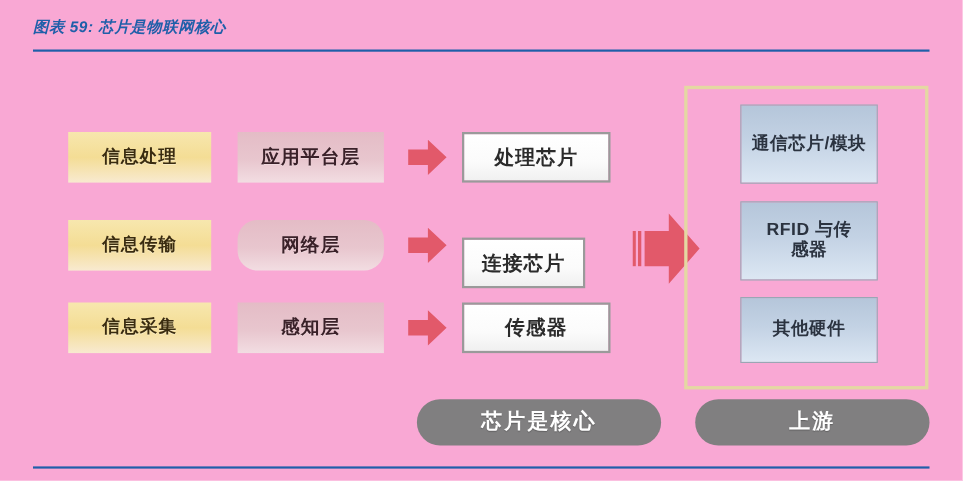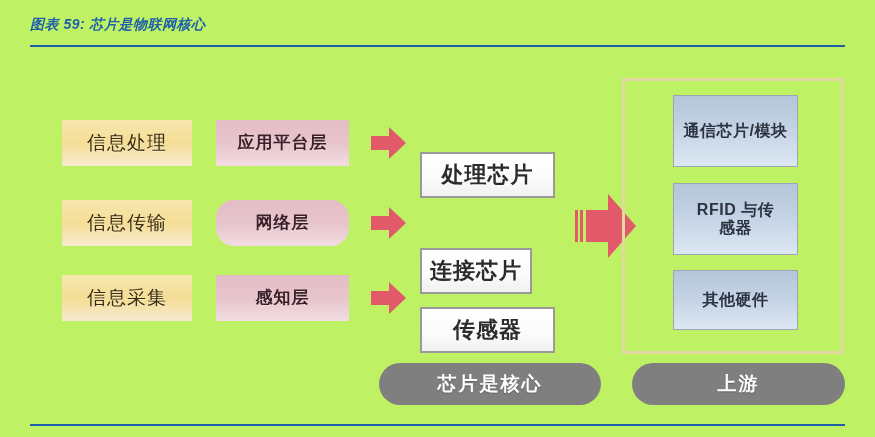--- a/index.html
+++ b/index.html
@@ -10,21 +10,21 @@
   body {
     width: 875px;
     height: 437px;
     font-family: "Liberation Sans", "DejaVu Sans", sans-serif;
     overflow: hidden;
   }
   .page {
     position: relative;
     width: 875px;
     height: 437px;
-    background: #bef264;
+    background: #f9a8d4;
   }
 
   
   .fig-title {
     position: absolute;
     left: 30px;
     top: 16px;
     font-size: 14px;
     font-style: italic;
     font-weight: bold;
@@ -56,43 +56,42 @@
     display: flex;
     align-items: center;
     justify-content: center;
     text-align: center;
     line-height: 1.15;
   }
 
   .box-yellow {
     background: linear-gradient(180deg, #f7e7ae 0%, #f4dd95 50%, #f8ead0 100%);
     color: #3a2c10;
-    font-size: 19px;
-    font-weight: normal;
+    font-size: 16px;
+    font-weight: bold;
     letter-spacing: 1px;
     text-shadow: 0 1px 0 rgba(255,255,255,0.35);
   }
 
   .box-pink {
     background: linear-gradient(180deg, #e4bcc6 0%, #e8c6ce 55%, #f2dde2 100%);
     color: #3a2129;
     font-size: 17px;
     font-weight: bold;
     letter-spacing: 1px;
     text-shadow: 0 1px 0 rgba(255,255,255,0.3);
   }
 
   .box-white {
     background: linear-gradient(180deg, #ffffff 0%, #fbfbfb 60%, #f0f0f0 100%);
     border: 2px solid #9a9a9a;
     color: #2b2b2b;
-    font-size: 22px;
+    font-size: 18px;
     font-weight: bold;
     letter-spacing: 1px;
-    margin-top: 32px;
   }
 
   .box-blue {
     background: linear-gradient(180deg, #b5c6da 0%, #c3d2e4 45%, #dce7f3 100%);
     border: 1px solid #9aa6b4;
     color: #2b3340;
     font-size: 16px;
     font-weight: bold;
     letter-spacing: 0.5px;
   }

